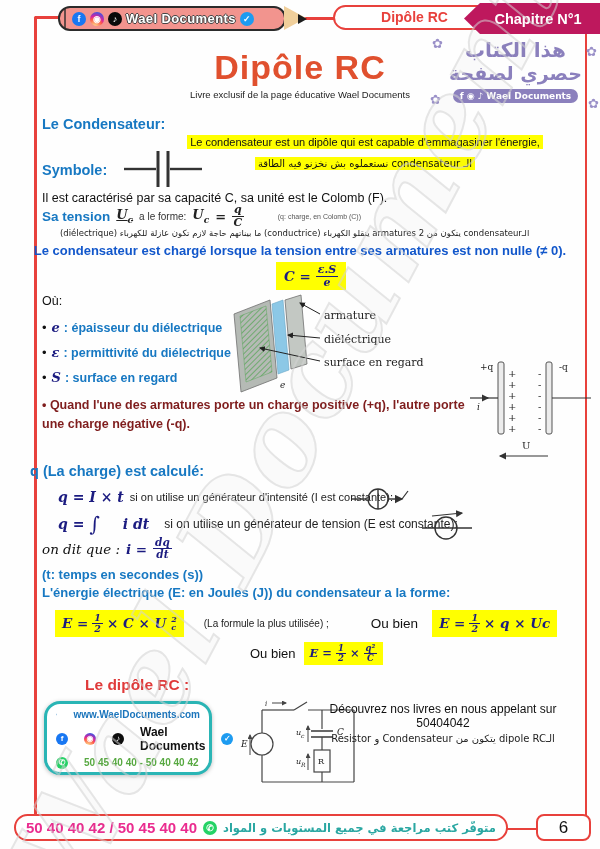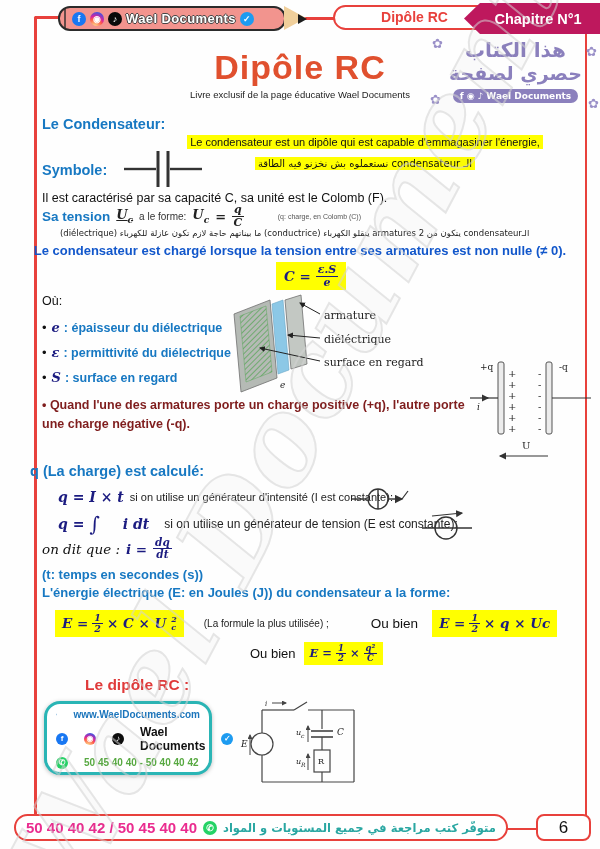--- a/index.html
+++ b/index.html
@@ -391,20 +391,24 @@
     <text x="56" y="37" font-size="8" font-style="italic">u</text>
     <text x="61" y="40" font-size="6" font-style="italic">c</text>
     <line x1="68" y1="44" x2="68" y2="28" stroke="#444" stroke-width="1" marker-end="url(#arrE)"></line>
     <text x="97" y="37" font-size="9" font-style="italic">C</text>
     <text x="56" y="66" font-size="8" font-style="italic">u</text>
     <text x="61" y="69" font-size="6" font-style="italic">R</text>
     <line x1="68" y1="72" x2="68" y2="56" stroke="#444" stroke-width="1" marker-end="url(#arrE)"></line>
     <text x="78" y="66" font-size="8">R</text>
   </svg>
 
+  <div class="abs" style="left:308px; top:702px; width:270px; text-align:center;">
+    <div style="font-size:12px; color:#111;">Découvrez nos livres en nous appelant sur 50404042</div>
+    <div class="ar" style="font-size:10px; color:#222; margin-top:3px;">الـdipole RC يتكون من Condensateur و Résistor</div>
+  </div>
 
   <div class="foot-pill">
     <span style="color:#ea2c8f; font-weight:bold; font-size:15px; white-space:nowrap;">50 40 40 42 / 50 45 40 40</span>
     <span class="ic ic-wa ic-14">✆</span>
     <span class="ar" style="color:#2aa7a2; font-weight:bold; font-size:11.5px; white-space:nowrap;">متوفّر كتب مراجعة في جميع المستويات و المواد</span>
   </div>
   <div class="foot-page">6</div>
 
 </div>
 

